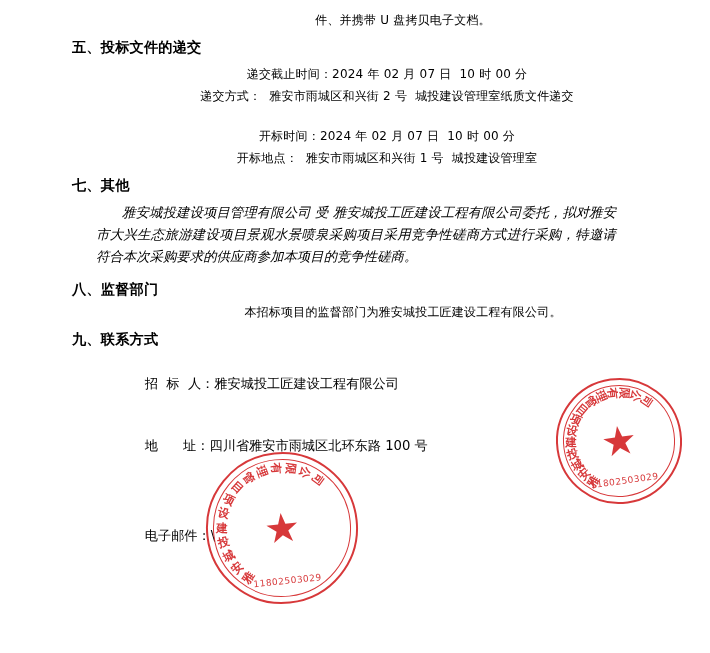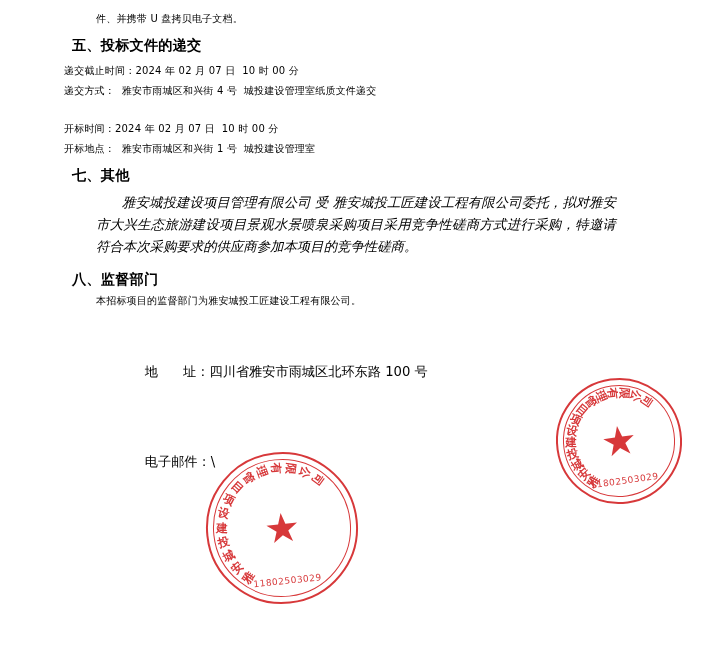--- a/index.html
+++ b/index.html
@@ -27,21 +27,22 @@
     white-space: pre;
     font-size: 13.2px;
     line-height: 1.0;
     letter-spacing: 0.2px;
   }
   .heading {
     font-weight: bold;
     font-size: 14.2px;
   }
   .body-text {
-    font-size: 10px;
+    font-size: 12px;
+    text-align: center;
   }
   .indent-1 { margin-left: 96px; }
   .indent-h { margin-left: 72px; }
   .indent-p { margin-left: 64px; }
   .block-para {
     margin-left: 96px;
     width: 520px;
     font-size: 13.4px;
     line-height: 1.62;
     text-align: justify;
@@ -124,21 +125,21 @@
   <div style="height:14px"></div>
 
   <div class="line body-text indent-1">件、并携带 U 盘拷贝电子文档。</div>
 
   <div class="spacer-14"></div>
 
   <div class="line heading indent-h">五、投标文件的递交</div>
   <div class="spacer-14"></div>
   <div class="line body-text indent-p">递交截止时间：2024 年 02 月 07 日  10 时 00 分</div>
   <div class="spacer-10"></div>
-  <div class="line body-text indent-p">递交方式：  雅安市雨城区和兴街 4 号  城投建设管理室纸质文件递交</div>
+  <div class="line body-text indent-p">递交方式：  雅安市雨城区和兴街 2 号  城投建设管理室纸质文件递交</div>
 
   <div class="spacer-14"></div>
 
   <div class="spacer-14"></div>
   <div class="line body-text indent-p">开标时间：2024 年 02 月 07 日  10 时 00 分</div>
   <div class="spacer-10"></div>
   <div class="line body-text indent-p">开标地点：  雅安市雨城区和兴街 1 号  城投建设管理室</div>
 
   <div class="spacer-14"></div>
 
@@ -147,23 +148,27 @@
   <div class="block-para">雅安城投建设项目管理有限公司 受 雅安城投工匠建设工程有限公司委托，拟对雅安市大兴生态旅游建设项目景观水景喷泉采购项目采用竞争性磋商方式进行采购，特邀请符合本次采购要求的供应商参加本项目的竞争性磋商。</div>
 
   <div class="spacer-14"></div>
 
   <div class="line heading indent-h">八、监督部门</div>
   <div class="spacer-10"></div>
   <div class="line body-text" style="margin-left:96px">本招标项目的监督部门为雅安城投工匠建设工程有限公司。</div>
 
   <div class="spacer-14"></div>
 
-
-  <div class="spacer-14"></div>
-
+  <div class="line heading indent-h">九、联系方式</div>
+
+  <div class="spacer-14"></div>
+
+  <div class="contact-row">
+    <span>招  标  人：</span><span>雅安城投工匠建设工程有限公司</span>
+  </div>
   <div class="spacer-14"></div>
   <div class="contact-row">
     <span>地      址：</span><span>四川省雅安市雨城区北环东路 100 号</span>
   </div>
   <div class="spacer-14"></div>
   <div class="spacer-14"></div>
   <div class="spacer-14"></div>
   <div class="contact-row">
     <span>电子邮件：</span><span>\</span>
   </div>

